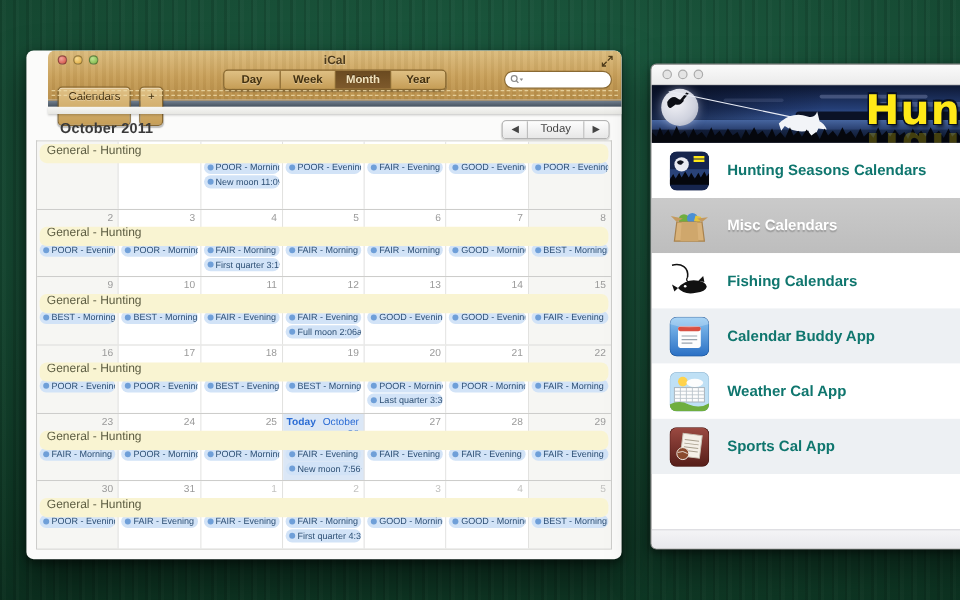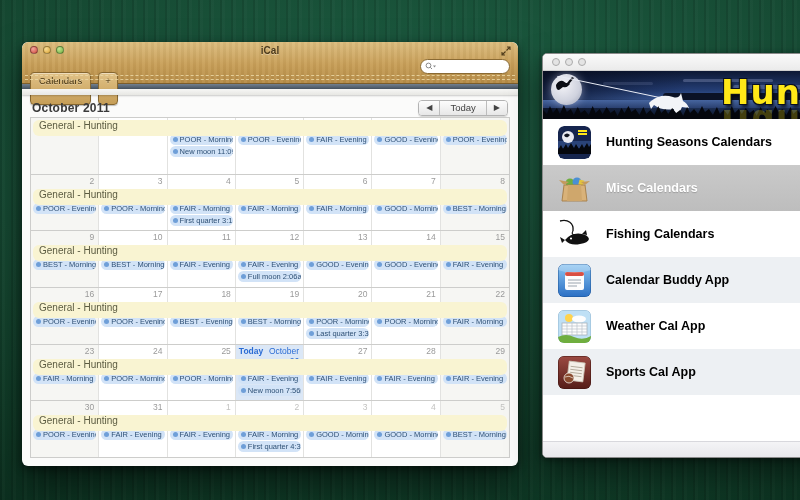--- a/index.html
+++ b/index.html
@@ -11,20 +11,21 @@
       radial-gradient(130% 95% at 55% 28%, #1e6145 0%, #164a33 45%, #0e3724 78%, #082418 100%);
     position:relative;
   }
 
   
   .ical-win {
     position:absolute; left:22px; top:42px; width:496px; height:424px;
     border-radius:6px; background:#fbfbfa;
     box-shadow:0 18px 35px rgba(0,0,0,.55), 0 3px 8px rgba(0,0,0,.45);
     overflow:hidden;
+    padding-left:18px;
   }
   .leather {
     height:42px; position:relative;
     background:
       repeating-linear-gradient(90deg, rgba(255,255,255,.04) 0 3px, rgba(0,0,0,.03) 3px 6px),
       linear-gradient(#dcbc7d 0%, #c89f58 55%, #b78d47 100%);
     border-bottom:1px solid #7d5e2b;
     border-radius:6px 6px 0 0;
   }
   .stitch { position:absolute; left:3px; right:3px; bottom:3px; height:5px;
@@ -123,21 +124,21 @@
   .banner-title { position:absolute; left:178px; top:1px; z-index:3;
     font-size:34px; font-weight:bold; color:#ffe817; letter-spacing:1px;
     text-shadow:1px 1px 0 #0a1020, -1px 1px 0 #0a1020, 1px -1px 0 #0a1020, -1px -1px 0 #0a1020, 2px 3px 3px rgba(0,0,0,.65);
     font-family:"DejaVu Sans", sans-serif; white-space:nowrap; }
   .banner-title.refl { top:31px; transform:scaleY(-1); opacity:.25; z-index:1; }
 
   .hunt-list { }
   .hl-row { height:46px; display:flex; align-items:center; padding-left:15px; gap:15px; background:#fff; }
   .hl-row.alt { background:#edf0f3; }
   .hl-row.sel { background:linear-gradient(#cacaca,#bdbdbd); }
-  .hl-row .lbl { font-size:12.5px; font-weight:bold; color:#000000; }
+  .hl-row .lbl { font-size:12.5px; font-weight:bold; color:#0f766e; }
   .hl-row.sel .lbl { color:#fff; text-shadow:0 1px 1px rgba(0,0,0,.2); }
   .hl-icon { width:33px; height:33px; border-radius:6px; overflow:hidden; flex:none; }
   .hl-icon svg { display:block; width:33px; height:33px; }
   .hunt-footer { position:absolute; left:0; right:0; bottom:0; height:16px;
     background:linear-gradient(#f4f4f6,#e8e8ec); border-top:1px solid #d8d8dd; }
 </style>
 </head>
 <body>
 
 <div class="ical-win">
@@ -149,20 +150,26 @@
     </div>
     <div class="ical-title">iCal</div>
     <div class="fsicon">
       <svg width="10" height="10" viewBox="0 0 10 10">
           <path d="M6 1h3v3M9 1 5.5 4.5M4 9H1V6M1 9l3.5-3.5" stroke="#4e3b1a" stroke-width="1.1" fill="none"></path>
         </svg>
     </div>
     <div class="tool-row">
       <div class="lbtn">Calendars</div>
       <div class="lbtn plus">+</div>
+      <div class="segwrap">
+          <div class="seg">Day</div>
+          <div class="seg">Week</div>
+          <div class="seg sel">Month</div>
+          <div class="seg">Year</div>
+        </div>
       <div class="search">
         <svg width="11" height="9" viewBox="0 0 11 9">
             <circle cx="3.5" cy="3.5" r="2.4" fill="none" stroke="#8a8a8a" stroke-width="1"></circle>
             <path d="M5.3 5.3 7 7" stroke="#8a8a8a" stroke-width="1"></path>
             <path d="M8 3.5 l3 0 -1.5 2z" fill="#8a8a8a"></path>
           </svg>
         <input value="" style="">
       </div>
     </div>
     <div class="stitch"></div>

